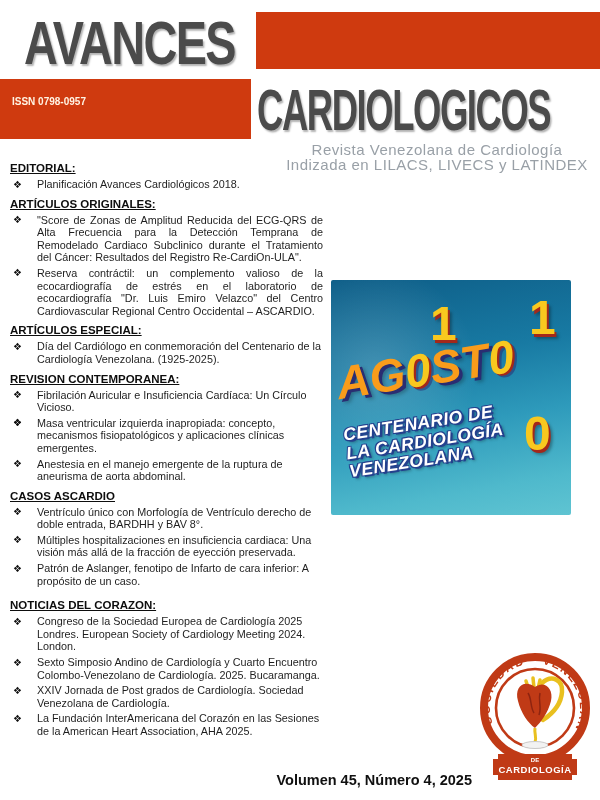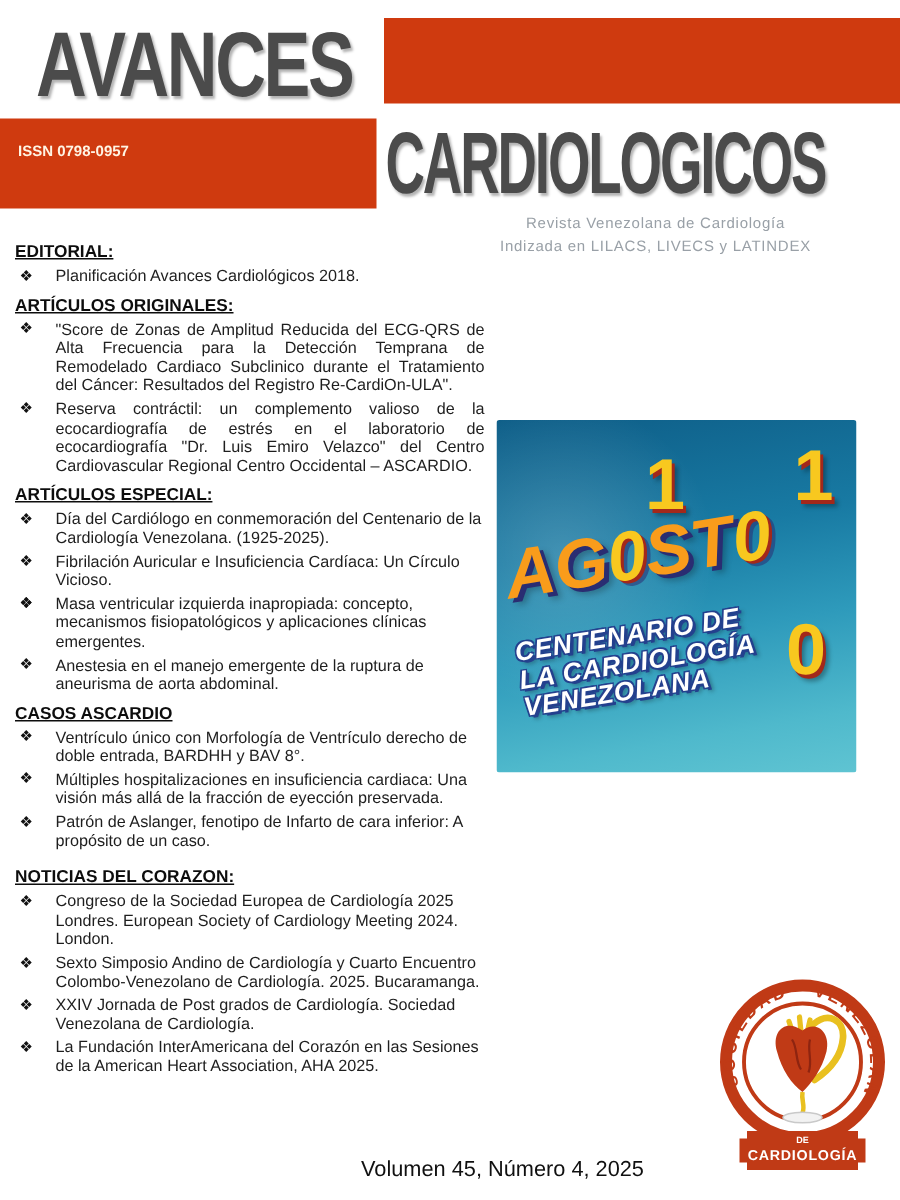--- a/index.html
+++ b/index.html
@@ -29,21 +29,21 @@
   }
   #cardiologicos {
     position:absolute; left:257px; top:76px;
     font-size:52px; font-weight:bold; color:#4b4b4b;
     letter-spacing:-2px; white-space:nowrap;
     transform:scale(0.70,1.12); transform-origin:left top;
     text-shadow:2px 2px 2px rgba(0,0,0,0.30);
   }
   #subtitle {
     position:absolute; left:276px; top:142px; width:322px;
-    text-align:center; color:#99a0a7; font-size:10px; line-height:15px;
+    text-align:center; color:#99a0a7; font-size:15px; line-height:15px;
     letter-spacing:0.5px;
   }
 
   
   #toc { position:absolute; left:10px; top:157px; width:313px; }
   .toc-section { margin:0; }
   .section-heading {
     font-weight:bold; text-decoration:underline; font-size:11.5px;
     color:#0d0d0d; margin:7px 0 3px 0; line-height:13px;
   }
@@ -87,22 +87,22 @@
     text-shadow:
       -1px -1px 0 #24418e, 1px -1px 0 #24418e, -1px 1px 0 #24418e,
       1px 1px 0 #24418e, 2px 2px 0 #24418e, 3px 3px 3px rgba(0,0,0,0.35);
   }
 
   
   #svc-logo { position:absolute; left:477px; top:651px; }
 
   
   #footer-volume {
-    position:absolute; left:185px; top:772px; width:300px; text-align:center;
-    font-size:14.5px; font-weight:normal; color:#101010;
+    position:absolute; left:172px; top:772px; width:300px; text-align:right;
+    font-size:14.5px; font-weight:bold; color:#101010;
   }
 </style>
 </head>
 <body>
 
 <div id="avances">AVANCES</div>
 <div id="red-top" style="background: rgb(207, 58, 15);"></div>
 <div id="red-left" style="background: rgb(207, 58, 15);"></div>
 <div id="issn-block">
   <div>ISSN 0798-0957</div>
@@ -127,20 +127,21 @@
       <div class="toc-item">
         <span class="bullet">❖</span>
         <span class="item-text">Reserva contráctil: un complemento valioso de la ecocardiografía de estrés en el laboratorio de ecocardiografía "Dr. Luis Emiro Velazco" del Centro Cardiovascular Regional Centro Occidental – ASCARDIO.</span>
       </div>
     </div>
     <div class="toc-section" data-idx="2">
       <div class="section-heading">ARTÍCULOS ESPECIAL:</div>
       <div class="toc-item"><span class="bullet">❖</span><span class="item-text">Día del Cardiólogo en conmemoración del Centenario de la Cardiología Venezolana.   (1925-2025).</span></div>
     </div>
     <div class="toc-section" data-idx="3">
+      <div class="section-heading">REVISION CONTEMPORANEA:</div>
       <div class="toc-item"><span class="bullet">❖</span><span class="item-text">Fibrilación Auricular e Insuficiencia Cardíaca: Un Círculo Vicioso.</span></div>
       <div class="toc-item"><span class="bullet">❖</span></div>
       <div class="toc-item"><span class="bullet">❖</span><span class="item-text">Masa ventricular izquierda inapropiada: concepto, mecanismos fisiopatológicos y aplicaciones clínicas emergentes.</span></div>
       <div class="toc-item"><span class="bullet">❖</span><span class="item-text">Anestesia en el manejo emergente de la ruptura de aneurisma de aorta abdominal.</span></div>
     </div>
     <div class="toc-section" data-idx="4">
       <div class="section-heading">CASOS ASCARDIO</div>
       <div class="toc-item"><span class="bullet">❖</span><span class="item-text">Ventrículo único con Morfología de Ventrículo derecho de doble entrada, BARDHH y BAV 8°.</span></div>
       <div class="toc-item"><span class="bullet">❖</span><span class="item-text">Múltiples hospitalizaciones en insuficiencia cardiaca: Una visión más allá de la fracción de eyección preservada.</span></div>
       <div class="toc-item"><span class="bullet">❖</span><span class="item-text">Patrón de Aslanger, fenotipo de Infarto de cara inferior: A propósito de un caso.</span></div>

